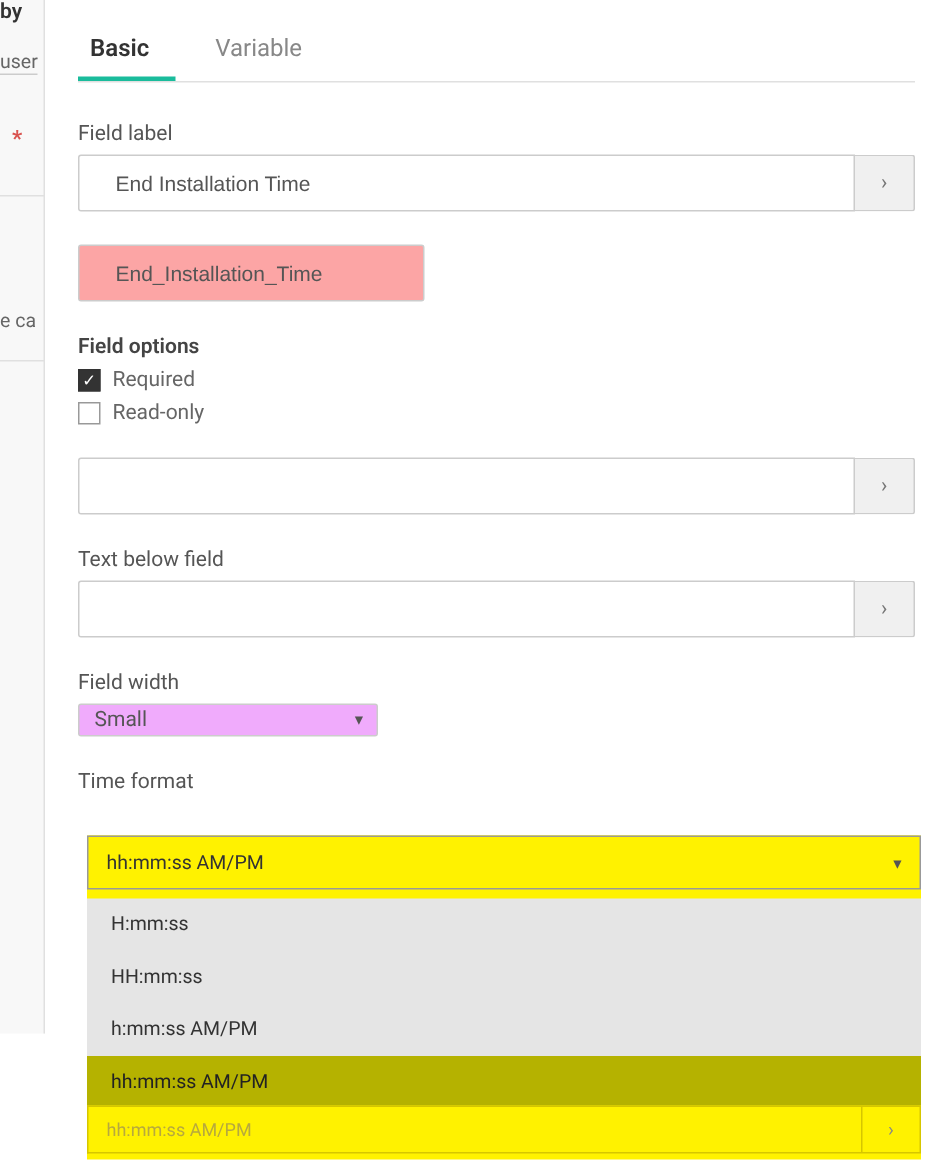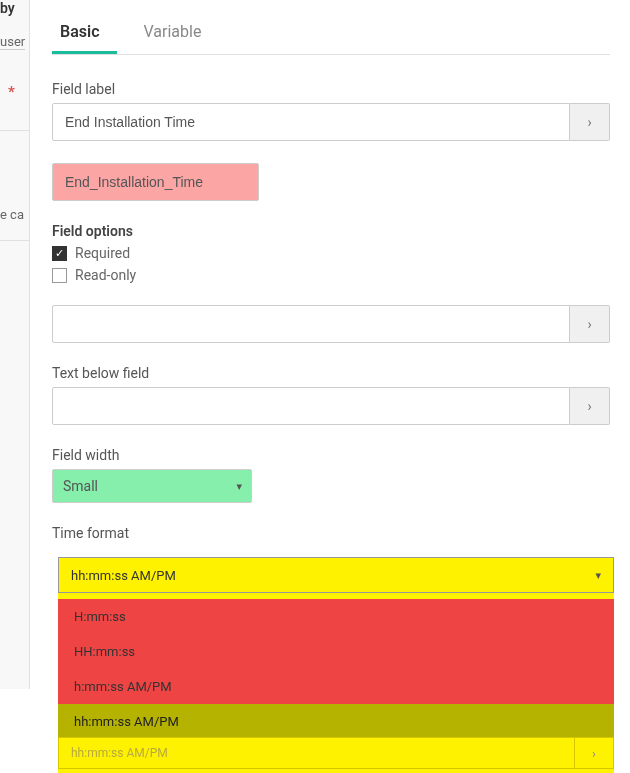--- a/index.html
+++ b/index.html
@@ -114,21 +114,21 @@
     justify-content: center;
     color: #bbb;
   }
   .input-row {
     display: flex;
   }
   .text-input {
     flex: 1;
     height: 38px;
     border: 1px solid #ccc;
-    padding: 0 12px;
+    padding: 0 24px;
     font-size: 14px;
     color: #555;
     background: #fff;
     border-radius: 2px 0 0 2px;
   }
   .text-input.readonly {
     background: #fca5a5;
     border-radius: 2px;
   }
   .arrow-btn {
@@ -162,26 +162,26 @@
     justify-content: center;
     font-size: 11px;
     color: #fff;
     background: #fff;
   }
   .checkbox.checked {
     background: #333;
     border-color: #333;
   }
   .select {
-    height: 34px;
+    height: 22px;
     border: 1px solid #ccc;
     padding: 0 30px 0 10px;
     font-size: 14px;
     color: #555;
-    background: #86efac;
+    background: #f0abfc;
     appearance: none;
     position: relative;
     border-radius: 2px;
     min-width: 200px;
   }
   .select-wrap {
     position: relative;
     display: inline-block;
   }
   .select-wrap .chev {
@@ -211,21 +211,21 @@
     border: 1px solid #999;
     background: #fff200;
     display: flex;
     align-items: center;
     padding: 0 12px;
     font-size: 13px;
     color: #333;
     justify-content: space-between;
   }
   .dropdown {
-    background: #ef4444;
+    background: #e5e5e5;
   }
   .dropdown-item {
     padding: 10px 16px 10px 16px;
     font-size: 13px;
     color: #333;
     cursor: pointer;
   }
   .dropdown-item.selected {
     background: #b5b200;
     color: #222;

